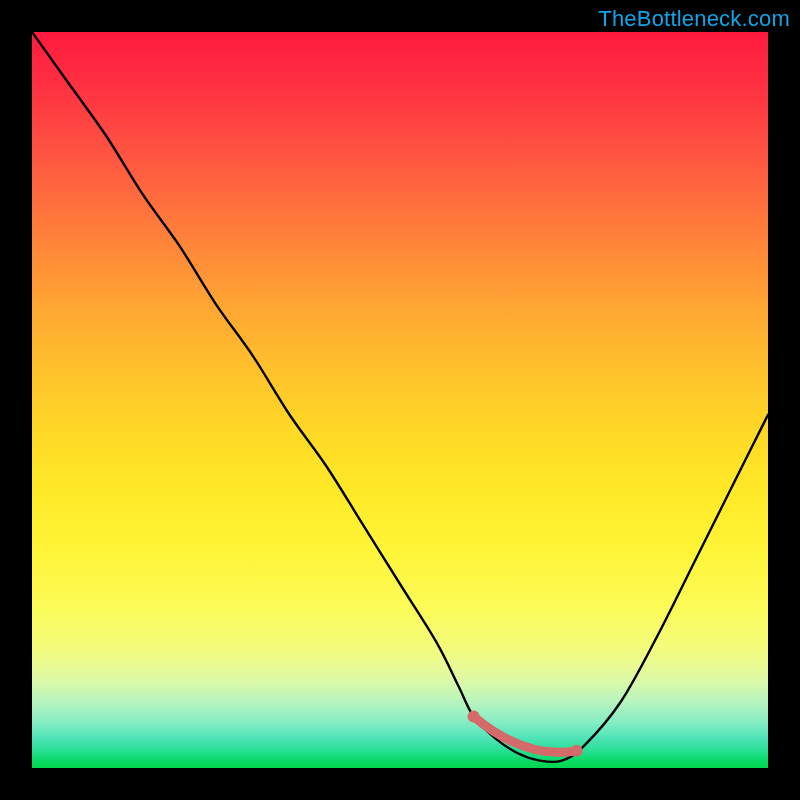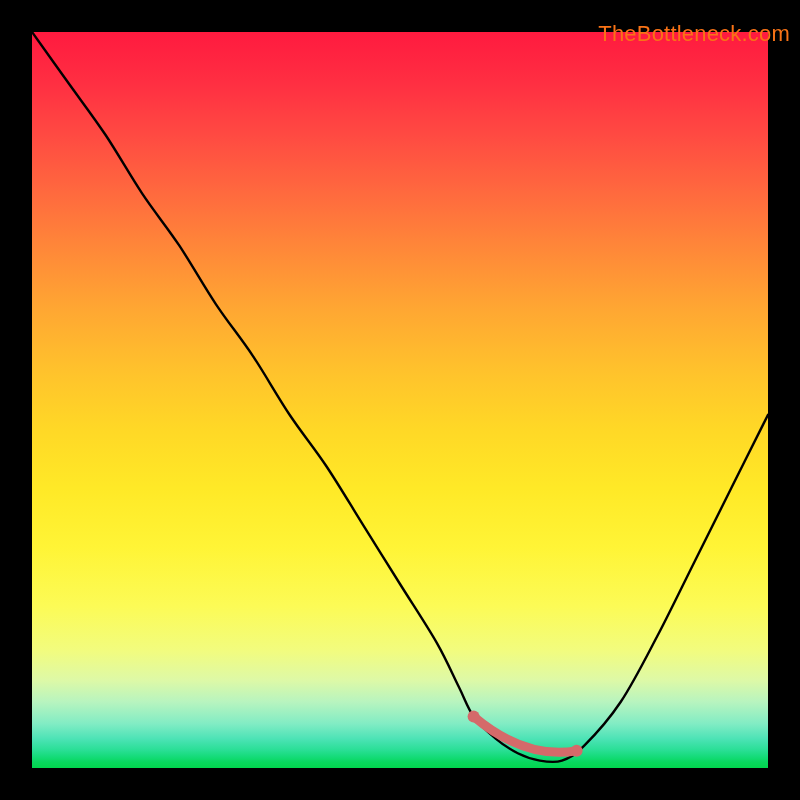--- a/index.html
+++ b/index.html
@@ -5,25 +5,25 @@
   * { margin: 0; padding: 0; box-sizing: border-box; }
   html, body { width: 800px; height: 800px; overflow: hidden; background: #000; }
   .frame {
     position: relative;
     width: 800px;
     height: 800px;
     background: #000;
   }
   .watermark {
     position: absolute;
-    top: 21px;
+    top: 6px;
     right: 10px;
     font-family: Arial, Helvetica, sans-serif;
     font-size: 22px;
-    color: #f97316;
+    color: #0ea5e9;
     font-weight: 500;
     letter-spacing: 0.2px;
     z-index: 10;
   }
   .plot {
     position: absolute;
     left: 32px;
     top: 32px;
     width: 736px;
     height: 736px;

